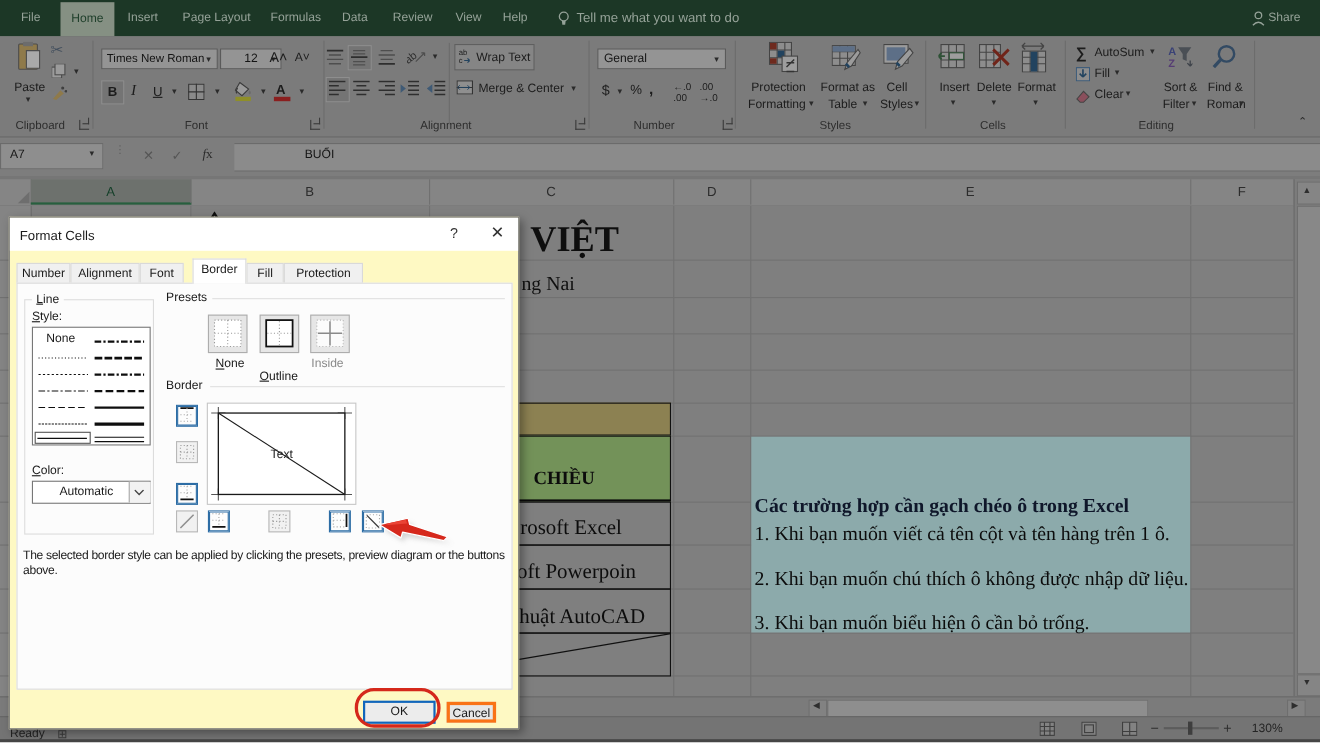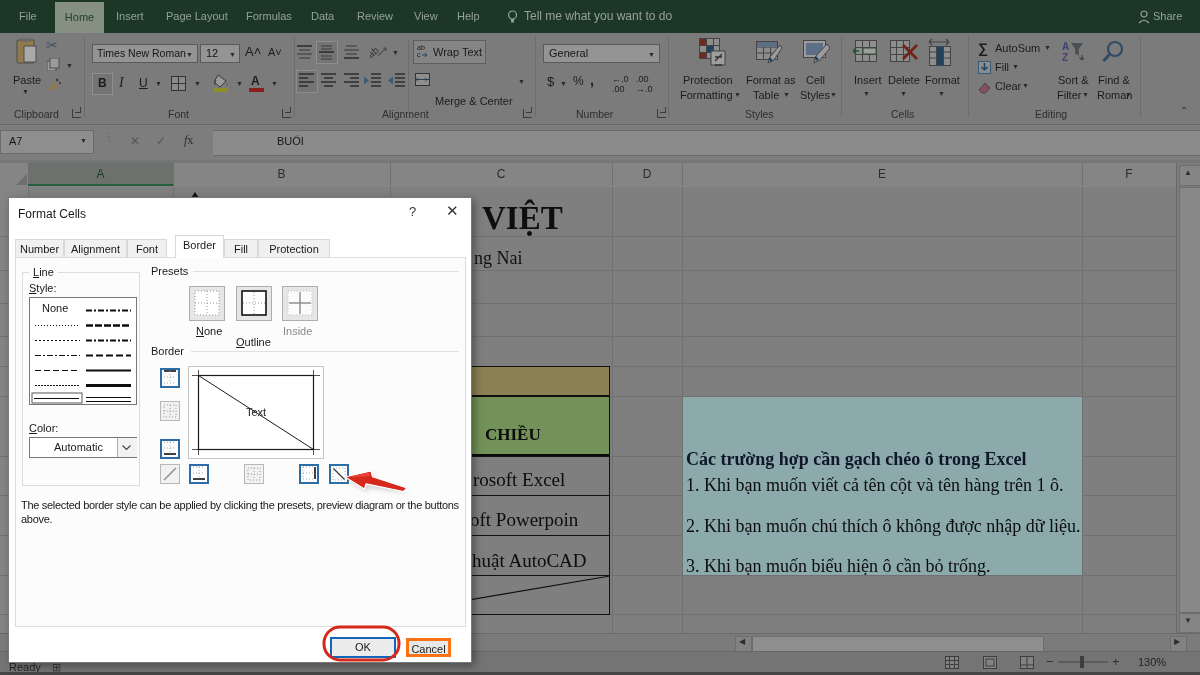--- a/index.html
+++ b/index.html
@@ -31,21 +31,21 @@
   #sheet{left:0;top:187px;width:1176px;height:446px;background:#7f7f7f;overflow:hidden;}
   .gv{position:absolute;top:0;width:1px;height:446px;background:#717171;}
   .gh{position:absolute;left:0;width:1176px;height:1px;background:#717171;}
   .serif{font-family:"Liberation Serif",serif;white-space:nowrap;}
   
   #vscroll{left:1176px;top:163px;width:24px;height:470px;background:#7c7c7c;border-left:1px solid #6a6a6a;}
   #hscroll{left:0;top:633px;width:1200px;height:18px;background:#7b7b7b;border-top:1px solid #6a6a6a;}
   #status{left:0;top:651px;width:1200px;height:21px;background:#747474;border-top:1px solid #676767;}
   #taskstrip{left:0;top:672px;width:1200px;height:3px;background:#454545;}
   
-  #dlg{left:8px;top:197px;width:462px;height:464px;background:#ffffff;border:1px solid #7a7a7a;
+  #dlg{left:8px;top:197px;width:462px;height:464px;background:#fef9c3;border:1px solid #7a7a7a;
      box-shadow:3px 3px 8px rgba(0,0,0,0.35);font-size:11px;color:#1a1a1a;}
   #dlgtitle{position:absolute;left:0;top:0;width:100%;height:30px;background:#ffffff;}
   #dlgpanel{position:absolute;left:6px;top:59px;width:449px;height:368px;background:#fcfcfc;border:1px solid #dcdcdc;}
   .tab{position:absolute;top:41px;height:19px;background:#f0f0f0;border:1px solid #d9d9d9;
      text-align:center;font-size:11px;line-height:18px;color:#1a1a1a;box-sizing:border-box;}
   .grpbox{position:absolute;border:1px solid #dcdcdc;}
   .grplab{position:absolute;top:-7px;left:6px;background:#fcfcfc;padding:0 4px;font-size:11px;}
   .bbtn{position:absolute;width:20px;height:20px;box-sizing:border-box;background:#fdfdfd;}
   .bbtn.on{border:1px solid #2d6da5;box-shadow:inset 0 0 0 1px #2d6da5;}
   .bbtn.off{border:1px solid #b8b8b8;background:#f1f1f1;}
@@ -110,21 +110,21 @@
     </svg>
     <svg class="abs" style="left:46px;top:44px;" width="15" height="15" viewBox="0 0 15 15">
       <path d="M2 13 L9 5 L12 8 L5 14 Z" fill="#8f7a4a"></path>
       <circle cx="11" cy="3" r="1.4" fill="#3f3f3f"></circle>
         <circle cx="14" cy="6" r="1.2" fill="#3f3f3f"></circle>
     </svg>
     <span class="chev abs" style="left:66px;top:29px;">▼</span>
 
     <div class="combo" style="left:92px;top:11px;width:104px;height:17px;line-height:17px;">
       <span style="margin-left:4px;font-size:10.5px;text-align:right;">Times New Roman</span><span class="chev" style="position:absolute;right:4px;top:1px;">▼</span></div>
-    <div class="combo" style="left:200px;top:11px;width:38px;height:17px;line-height:17px;">
+    <div class="combo" style="left:200px;top:11px;width:38px;height:17px;line-height:17px;padding-left:16px;">
       <span style="margin-left:5px;">12</span><span class="chev" style="position:absolute;right:3px;top:1px;">▼</span></div>
     <span class="rtext" style="left:245px;top:11px;font-size:13px;">A˄</span>
     <span class="rtext" style="left:268px;top:13px;font-size:11px;">A˅</span>
     <div class="abs" style="left:92px;top:40px;width:19px;height:20px;background:#747474;border:1px solid #8e8e8e;"></div>
     <span class="rtext" style="left:98px;top:43px;font-weight:bold;font-size:12px;">B</span>
     <span class="rtext" style="left:119px;top:42px;font-style:italic;font-family:'Liberation Serif',serif;font-size:14px;">I</span>
     <span class="rtext" style="left:139px;top:43px;text-decoration:underline;font-size:12px;">U</span>
     <span class="chev abs" style="left:155px;top:47px;">▼</span>
     <svg class="abs" style="left:171px;top:43px;" width="15" height="15" viewBox="0 0 15 15">
       <rect x="0.5" y="0.5" width="14" height="14" fill="#8a8a8a" stroke="#333"></rect>
@@ -206,21 +206,21 @@
       <text x="0" y="6" font-size="7" fill="#1c1c1c" font-family="Liberation Sans">ab</text>
       <text x="0" y="13" font-size="7" fill="#1c1c1c" font-family="Liberation Sans">c</text>
       <path d="M5 11 h5 m0 0 l-2 -2 m2 2 l-2 2" stroke="#22435f" stroke-width="1" fill="none"></path>
     </svg>
     <span class="rtext" style="left:433px;top:13px;">Wrap Text</span>
     <svg class="abs" style="left:415px;top:40px;" width="15" height="13" viewBox="0 0 15 13">
       <rect x="0.5" y="0.5" width="14" height="12" fill="#8f8f8f" stroke="#333"></rect>
       <path d="M0 6.5 h15" stroke="#333"></path>
       <path d="M3 6.5 h9 m0 0 l-2 -2 m2 2 l-2 2 m-9 -2 l2 -2 m-2 2 l2 2" stroke="#22435f" stroke-width="0.9" fill="none"></path>
     </svg>
-    <span class="rtext" style="left:435px;top:42px;margin-top:20px;">Merge &amp; Center</span>
+    <span class="rtext" style="left:435px;top:42px;">Merge &amp; Center</span>
     <span class="chev abs" style="left:518px;top:45px;">▼</span>
 
     <div class="combo" style="left:543px;top:11px;width:115px;height:17px;line-height:17px;">
       <span style="margin-left:5px;">General</span><span class="chev" style="position:absolute;right:4px;top:1px;">▼</span></div>
     <span class="rtext" style="left:547px;top:41px;font-size:13px;">$</span>
     <span class="chev abs" style="left:560px;top:47px;">▼</span>
     <span class="rtext" style="left:573px;top:41px;font-size:12px;">%</span>
     <span class="rtext" style="left:590px;top:39px;font-size:14px;font-weight:bold;">,</span>
     <span class="rtext" style="left:612px;top:41px;font-size:9px;">←.0<br>.00</span>
     <span class="rtext" style="left:636px;top:41px;font-size:9px;">.00<br>→.0</span>

